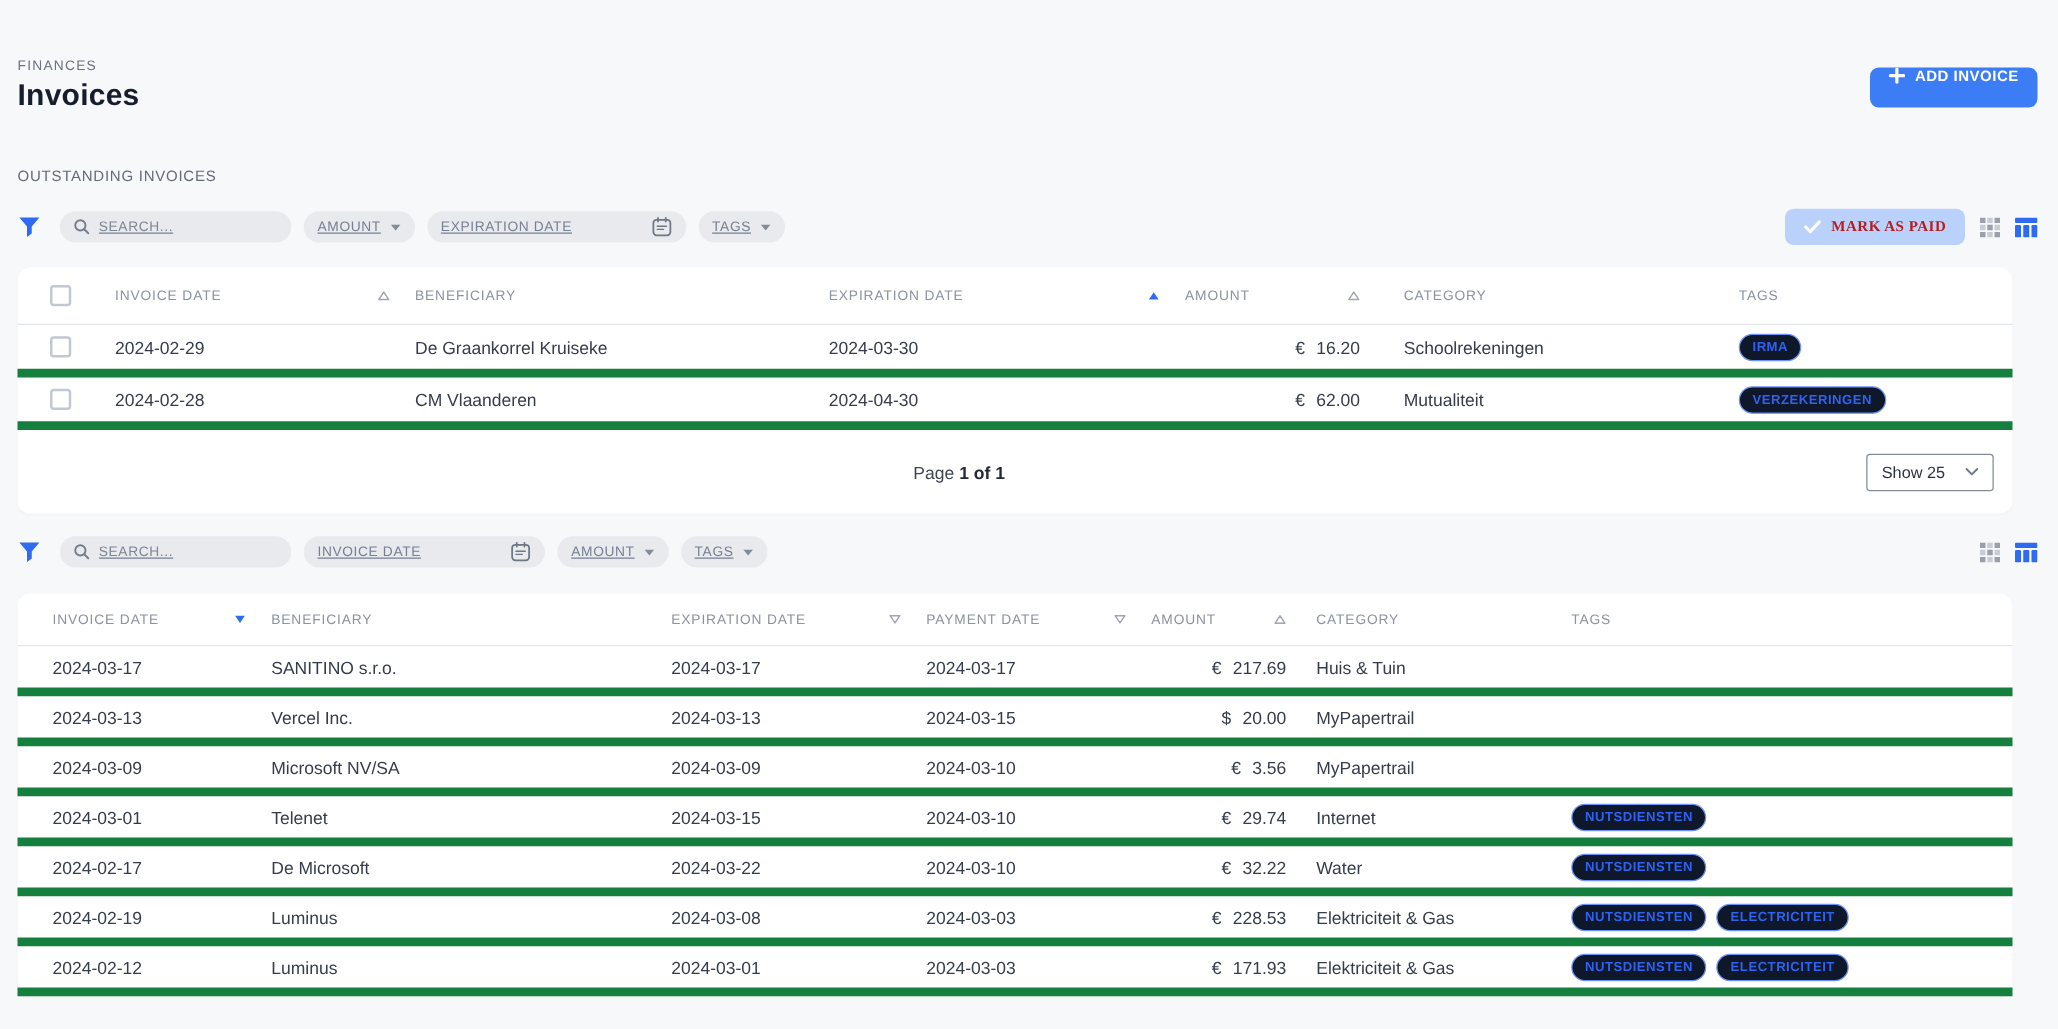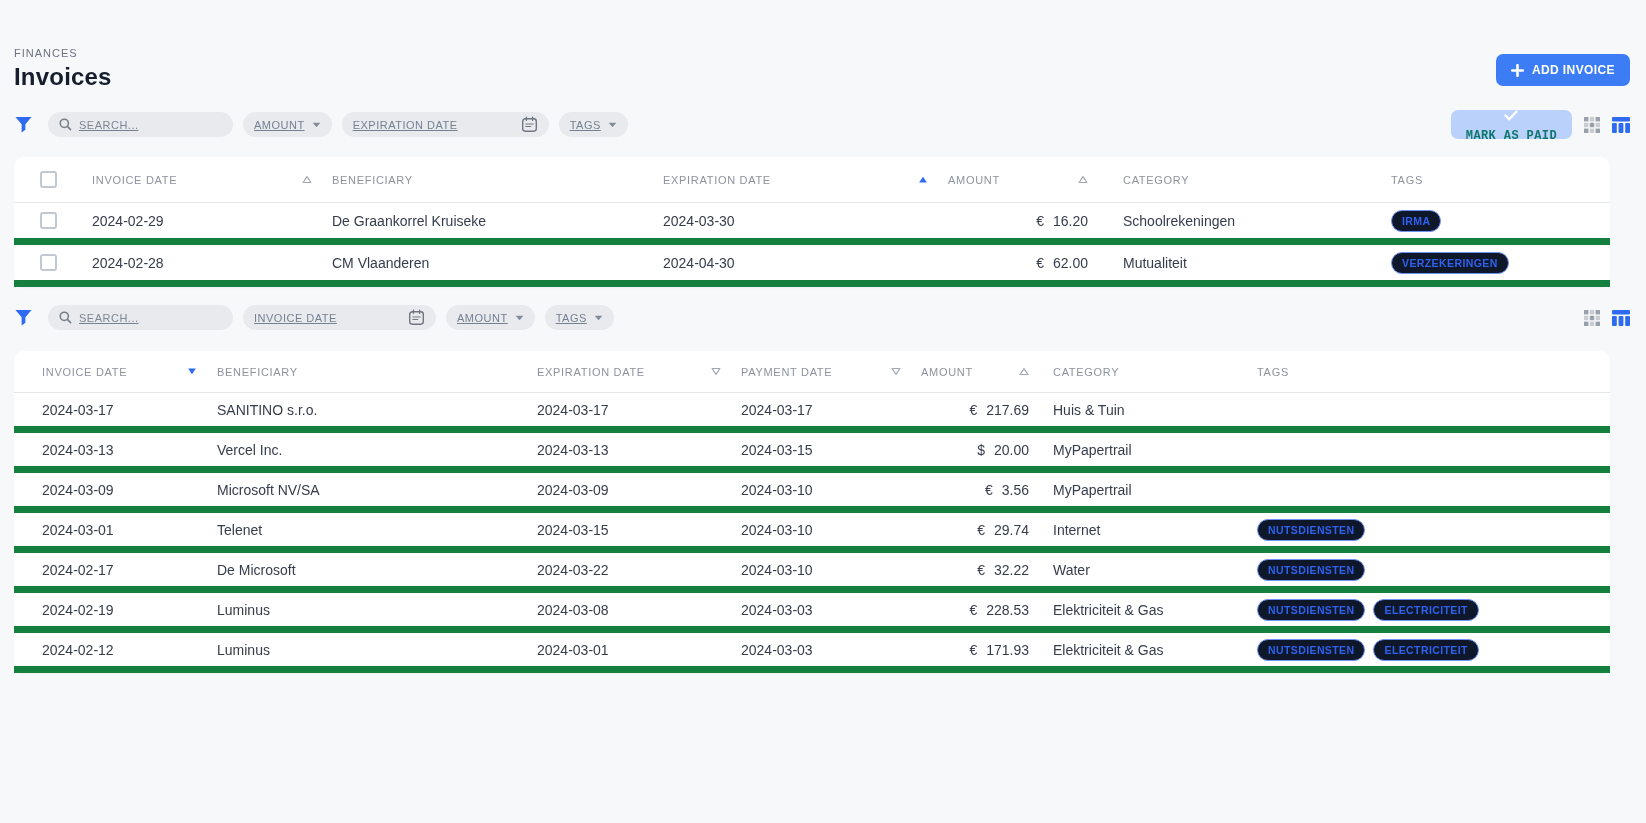--- a/index.html
+++ b/index.html
@@ -9,21 +9,21 @@
     font-family:"Liberation Sans", sans-serif;
     color:#353c4b;
   }
   .page { padding:0 16px 0 14px; }
 
   
   .top { display:flex; justify-content:space-between; align-items:flex-start; padding-top:27px;margin-top:20px; }
   .eyebrow { font-size:11px; letter-spacing:1px; color:#6b7280; font-weight:500; }
   .title { font-size:24px; font-weight:700; color:#161d2d; margin-top:4px; letter-spacing:.2px; }
   .btn-add {
-    display:flex; align-items:center; gap:8px; margin-top:7px;
+    display:flex; align-items:flex-start; gap:8px; margin-top:7px;
     background:var(--primary,#3c7df6); border:none; border-radius:7px;
     height:32px; padding:0 15px; color:#fff; font-weight:700; font-size:12px;
     letter-spacing:.4px; font-family:inherit; cursor:pointer;
   }
 
   
   .section-title { margin-top:43px; font-size:12px; letter-spacing:.6px; color:#60automatic6774; color:#636b78; font-weight:500; }
   .section-title.s2 { margin-top:50px; }
 
   
@@ -41,22 +41,22 @@
     border:0; outline:0; background:transparent; width:100%;
     font-family:inherit; font-size:11px; letter-spacing:.5px; color:#4a5160;
   }
   .pill.search input::placeholder { color:#7e8694; }
   .pill.date1 { width:207px; justify-content:space-between; }
   .pill.date2 { width:193px; justify-content:space-between; }
   .bar-right { margin-left:auto; display:flex; align-items:center; gap:12px; }
   .btn-mark {
     display:flex; align-items:center; gap:8px;
     background:var(--primary-light,#bad2fb); border:none; border-radius:7px;
-    height:29px; padding:0 15px; color:#0f766e; font-weight:700; font-size:12px;
-    letter-spacing:.4px; font-family:Liberation Mono, monospace; cursor:pointer;flex-direction:column;
+    height:29px; padding:0 15px; color:#b91c1c; font-weight:700; font-size:12px;
+    letter-spacing:.4px; font-family:Liberation Serif, serif; cursor:pointer;
   }
   .view-icon { display:flex; align-items:center; cursor:pointer; }
 
   
   .card { background:#fff; border-radius:10px; margin-top:20px; width:1596px; box-shadow:0 1px 2px rgba(20,30,60,.03); }
   .card.t2 { margin-top:21px; }
   .grid { display:grid; align-items:center; }
   .t1 .grid { grid-template-columns:52px 240px 331px 285px 144px 299px 1fr; padding-left:26px; padding-right:24px; }
   .t2 .grid { grid-template-columns:175px 320px 204px 180px 112px 224px 1fr; padding-left:28px; padding-right:24px; }
   .ghead { height:46px; border-bottom:1px solid #e3e6ea; }
@@ -106,20 +106,21 @@
     <button class="btn-add">
       <span style="display:flex">
         <svg width="13" height="13" viewBox="0 0 13 13">
             <path d="M6.5 1.2v10.6M1.2 6.5h10.6" stroke="#fff" stroke-width="2.6" stroke-linecap="round"></path>
           </svg>
       </span>
       <span>ADD INVOICE</span>
     </button>
   </div>
 
+  <div class="section-title">OUTSTANDING INVOICES</div>
 
   <div class="filter-row">
     <button class="icon-btn">
       <svg width="19" height="19" viewBox="0 0 19 19">
           <path d="M1.5 2h16l-6.1 7.2v5.6l-3.8 2.7V9.2L1.5 2z" fill="#2e6bf0"></path>
         </svg>
     </button>
     <div class="pill search">
       <span style="display:flex">
         <svg width="13" height="13" viewBox="0 0 13 13">
@@ -254,20 +255,33 @@
           <div class="td amount">
             <span>€</span>
             <span>62.00</span>
           </div>
           <div class="td td-category">Mutualiteit</div>
           <div class="td tags">
             <span class="tag">VERZEKERINGEN</span>
           </div>
         </div>
       </div>
+    <div class="pag">
+      <div class="pag-text">
+        <span>Page</span><b>1 of 1</b>
+      </div>
+      <div class="page-size">
+        <span>Show 25</span>
+        <span style="display:flex">
+          <svg width="11" height="7" viewBox="0 0 11 7">
+              <path d="M1.2 1.2l4.3 4.3 4.3-4.3" fill="none" stroke="#6f7684" stroke-width="1.5" stroke-linecap="round" stroke-linejoin="round"></path>
+            </svg>
+        </span>
+      </div>
+    </div>
   </div>
 
 
   <div class="filter-row f2">
     <button class="icon-btn">
       <svg width="19" height="19" viewBox="0 0 19 19">
           <path d="M1.5 2h16l-6.1 7.2v5.6l-3.8 2.7V9.2L1.5 2z" fill="#2e6bf0"></path>
         </svg>
     </button>
     <div class="pill search">

